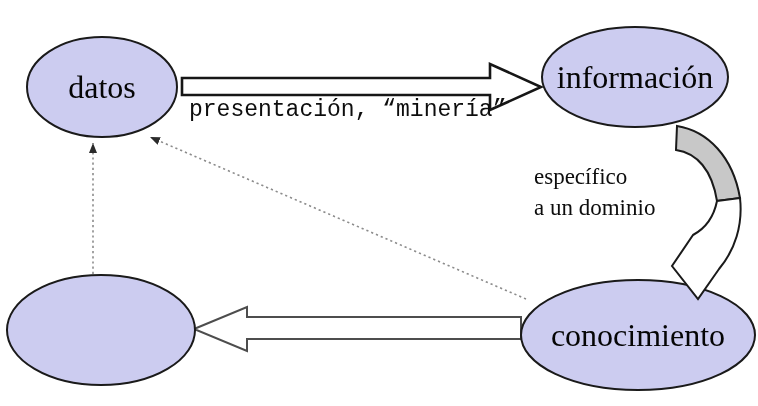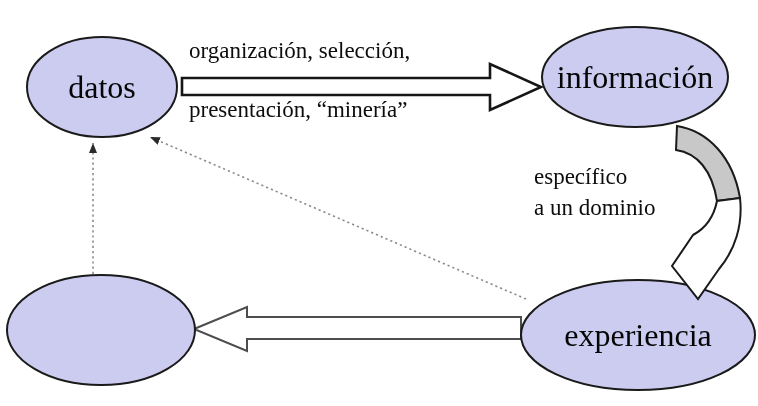--- a/index.html
+++ b/index.html
@@ -49,24 +49,23 @@
     <ellipse cx="635" cy="77" rx="93" ry="50" fill="#ccccf0" stroke="#1a1a1a" stroke-width="2"></ellipse>
     <ellipse cx="638" cy="335" rx="117" ry="55" fill="#ccccf0" stroke="#1a1a1a" stroke-width="2"></ellipse>
     <ellipse cx="101" cy="330" rx="94" ry="55" fill="#ccccf0" stroke="#1a1a1a" stroke-width="2"></ellipse>
 
     <path d="M 677,126 C 708,131 733,157 740,198 L 717,201 C 712,170 697,153 676,150 Z" fill="#c8c8c8" stroke="#1a1a1a" stroke-width="2" stroke-linejoin="miter"></path>
     <path d="M 740,198 C 743,225 735,250 719,269 L 698,299 L 672,266 L 693,235 C 706,228 714,216 717,201 Z" fill="#ffffff" stroke="#1a1a1a" stroke-width="2" stroke-linejoin="miter"></path>
   </svg>
 
   <div class="node-label" style="left:27px; top:37px; width:150px; height:100px;">datos</div>
   <div class="node-label" style="left:542px; top:27px; width:186px; height:100px;">información</div>
-  <div class="node-label" style="left:521px; top:280px; width:234px; height:110px;">experiencia</div>
+  <div class="node-label" style="left:521px; top:280px; width:234px; height:110px;">conocimiento</div>
 
-  <div class="edge-label" style="left:189px; top:38px;">organización, selección,</div>
-  <div class="edge-label" style="left:189px; top:97px;">presentación, “minería”</div>
+  <div class="edge-label" style="left:189px; top:97px;font-family:Liberation Mono, monospace;">presentación, “minería”</div>
 
   <div class="edge-label multiline" style="left:534px; top:161px;">
     <div>específico</div>
     <div>a un dominio</div>
   </div>
 
 
 </div>
 
 </body></html>

